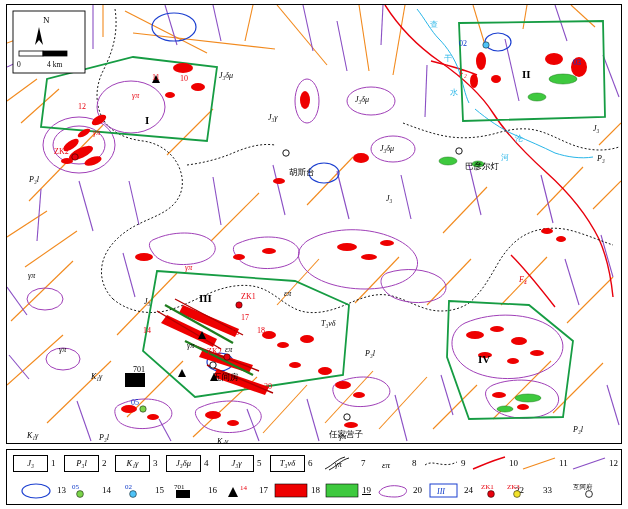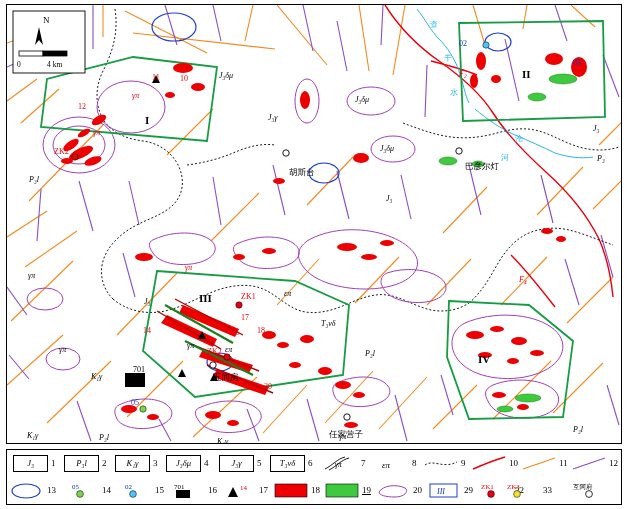--- a/index.html
+++ b/index.html
@@ -446,21 +446,21 @@
         <div class="legsym">
           <svg width="36" height="17">
             <path d="M2,14 L34,3" stroke="#8a4fc4" stroke-width="1.2" fill="none"></path>
           </svg>
         </div>
           <span class="legnum">12</span>
       </div>
     </div>
 
     <div class="legrow" style="top:27px;">
-      <div class="legitem" style="left:2px;">
+      <div class="legitem" style="left:12px;">
         <div class="legsym">
           <svg width="36" height="17">
             <ellipse cx="17" cy="9" rx="14" ry="7" stroke="#1b3fd0" stroke-width="1.2" fill="none"></ellipse>
           </svg>
         </div>
           <span class="legnum">13</span>
       </div>
 
       <div class="legitem" style="left:57px;">
         <div class="legsym">
@@ -529,21 +529,21 @@
           <span class="legnum">20</span>
       </div>
 
       <div class="legitem" style="left:419px;">
         <div class="legsym">
           <svg width="36" height="17">
             <rect x="4" y="2" width="27" height="13" fill="none" stroke="#1b3fd0" stroke-width="1"></rect>
             <text x="11" y="12" class="lbl lbl-blue" style="font-size:8px;font-style:italic">III</text>
           </svg>
         </div>
-          <span class="legnum">29</span>
+          <span class="legnum">24</span>
       </div>
 
       <div class="legitem" style="left:470px;">
         <div class="legsym">
           <svg width="36" height="17">
             <text x="4" y="7" class="lbl lbl-red" style="font-size:7px">ZK1</text>
             <circle cx="14" cy="12" r="3.4" fill="#e8000d" stroke="#000" stroke-width="0.5"></circle>
           </svg>
         </div>
           <span class="legnum">32</span>

